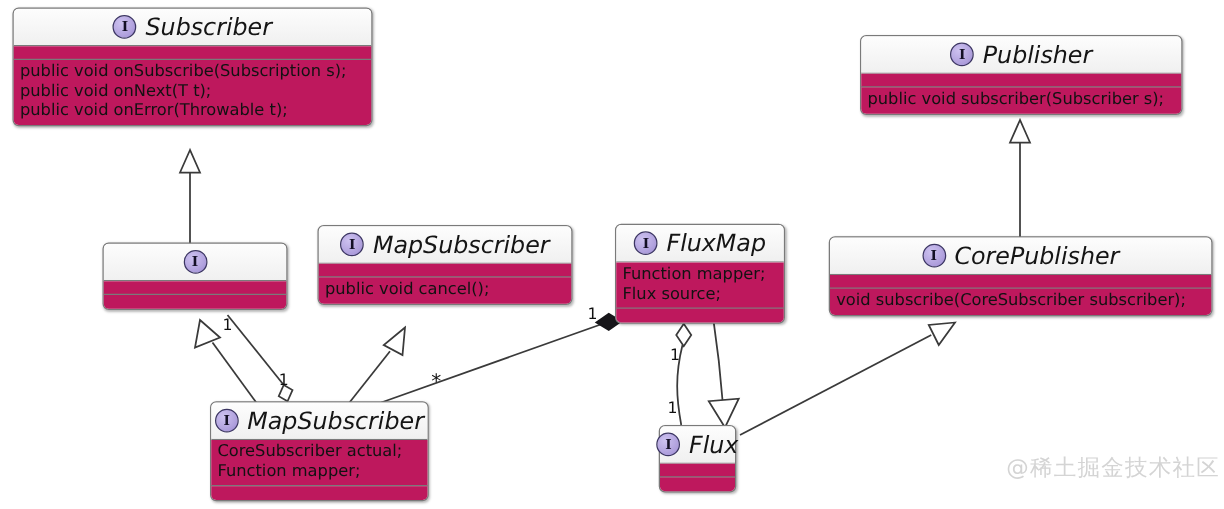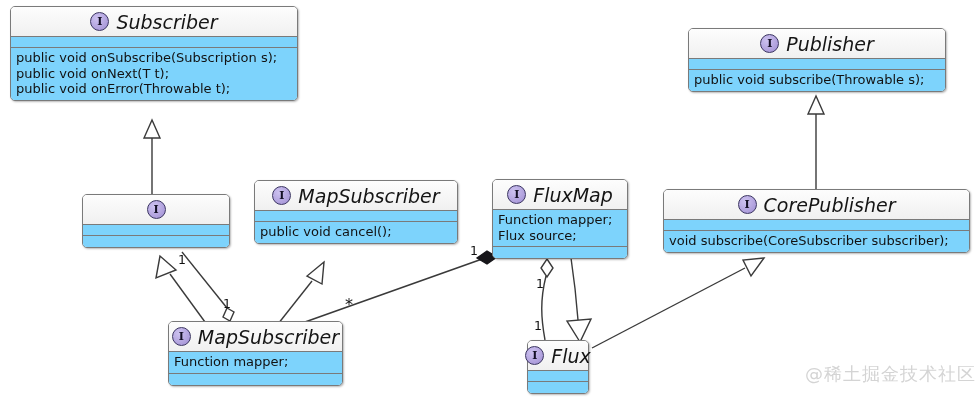--- a/index.html
+++ b/index.html
@@ -61,21 +61,21 @@
     font-weight: bold;
     font-size: 11px;
     line-height: 1;
     color: #141026;
     flex: none;
   }
   .uml-compartment {
     box-sizing: border-box;
     border-bottom: 1px solid #7a7a7a;
     padding: 2px 5px 3px 5px;
-    background: #7dd3fc;
+    background: #be185d;
   }
   .uml-compartment:last-child {
     border-bottom: none;
     border-radius: 0 0 4px 4px;
   }
   .uml-compartment.empty {
     height: 11px;
     padding: 0;
   }
   .member {
@@ -179,21 +179,21 @@
     </div>
   </div>
 
   <div class="uml-class" style="left:688px; top:28px; width:258px;">
     <div class="uml-title">
       <span class="iface-icon">I</span>
       <span class="tname">Publisher</span>
     </div>
     <div class="uml-compartment empty"></div>
     <div class="uml-compartment">
-      <div class="member">public void subscribe(Throwable s);</div>
+      <div class="member">public void subscriber(Subscriber s);</div>
     </div>
   </div>
 
   <div class="uml-class" style="left:82px; top:194px; width:148px;">
     <div class="uml-title">
       <span class="iface-icon">I</span>
     </div>
     <div class="uml-compartment empty"></div>
     <div class="uml-compartment empty"></div>
   </div>
@@ -231,20 +231,21 @@
       <div class="member">void subscribe(CoreSubscriber subscriber);</div>
     </div>
   </div>
 
   <div class="uml-class" style="left:168px; top:321px; width:175px;">
     <div class="uml-title">
       <span class="iface-icon">I</span>
       <span class="tname">MapSubscriber</span>
     </div>
     <div class="uml-compartment">
+      <div class="member">CoreSubscriber actual;</div>
       <div class="member">Function mapper;</div>
     </div>
     <div class="uml-compartment empty"></div>
   </div>
 
   <div class="uml-class" style="left:527px; top:340px; width:62px;">
     <div class="uml-title">
       <span class="iface-icon">I</span>
       <span class="tname">Flux</span>
     </div>

